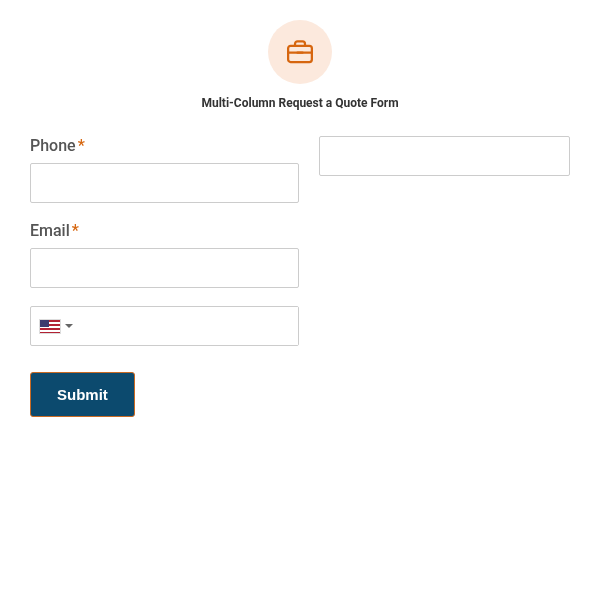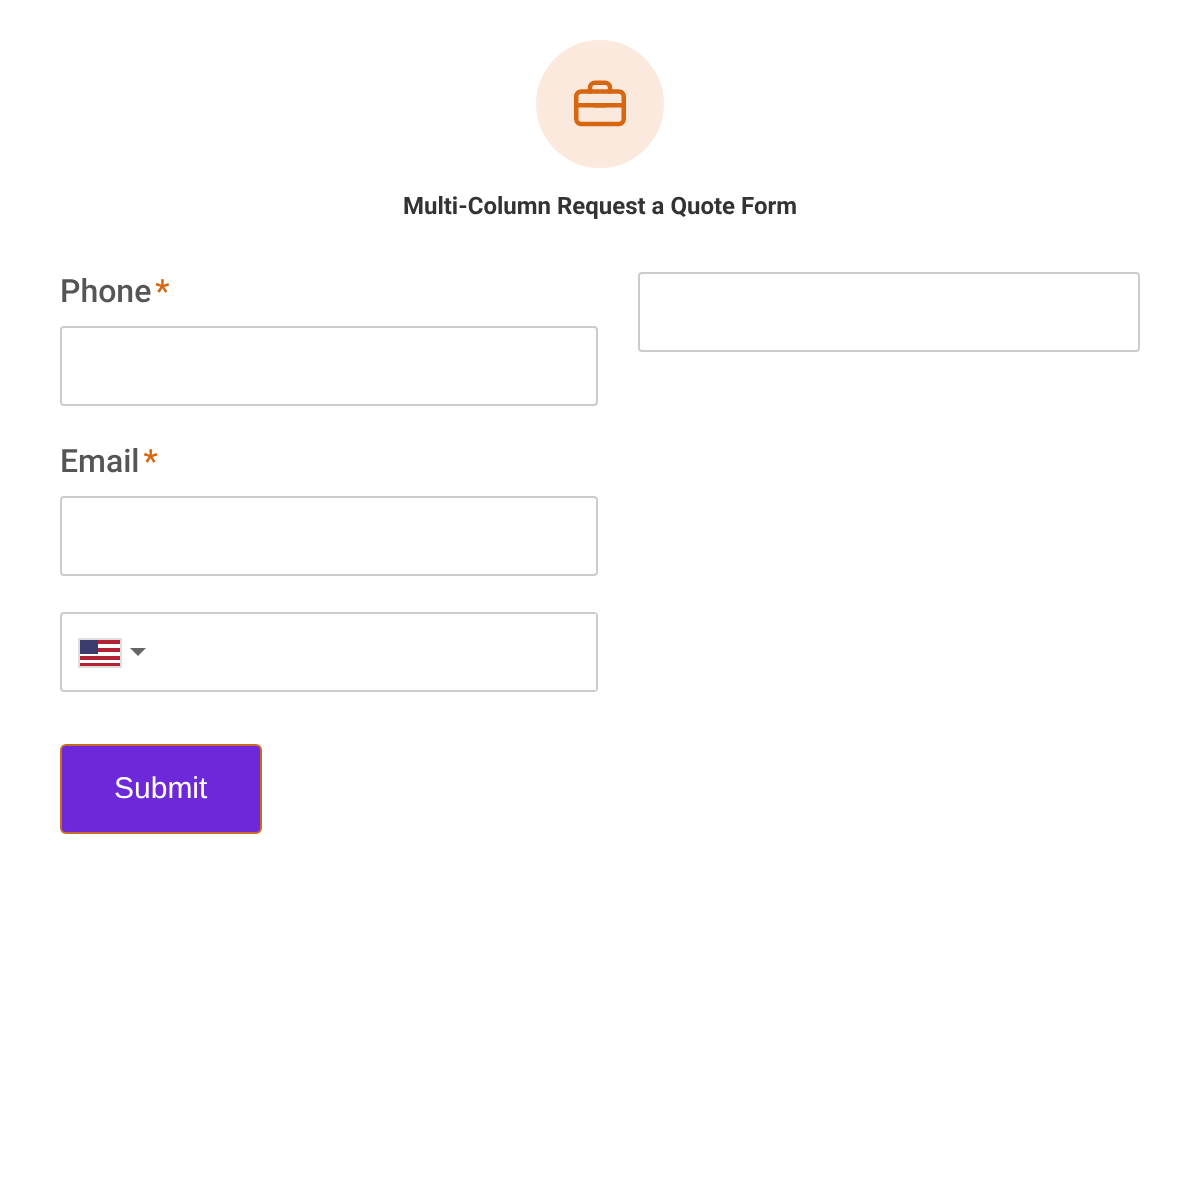--- a/index.html
+++ b/index.html
@@ -89,25 +89,25 @@
     border-right: 4px solid transparent;
     border-top: 4px solid #666;
   }
   .phone-input {
     border: none; outline: none;
     flex: 1; height: 100%;
     padding: 0 10px; font-size: 15px;
   }
   .submit {
     margin-top: 8px;
-    background: #6d28d9;
+    background: #0c4a6e;
     border: 1px solid #c96a23;
     color: #fff;
     font-size: 15px;
-    font-weight: 400;
+    font-weight: 700;
     padding: 13px 26px;
     border-radius: 3px;
     cursor: pointer;
   }
 </style>
 </head>
 <body>
 
 <div class="header">
   <div class="icon-circle">

